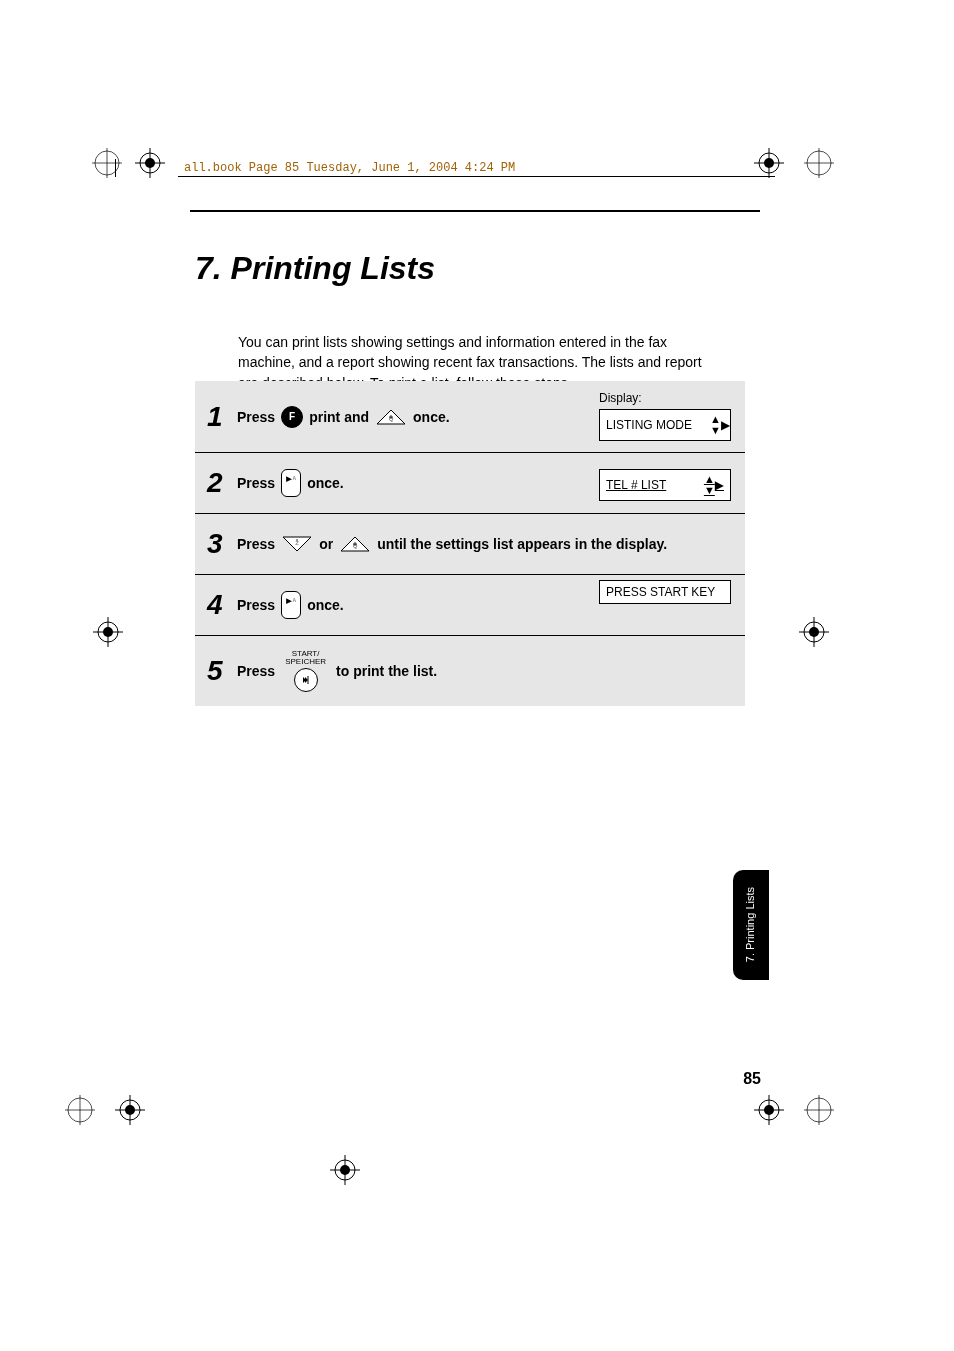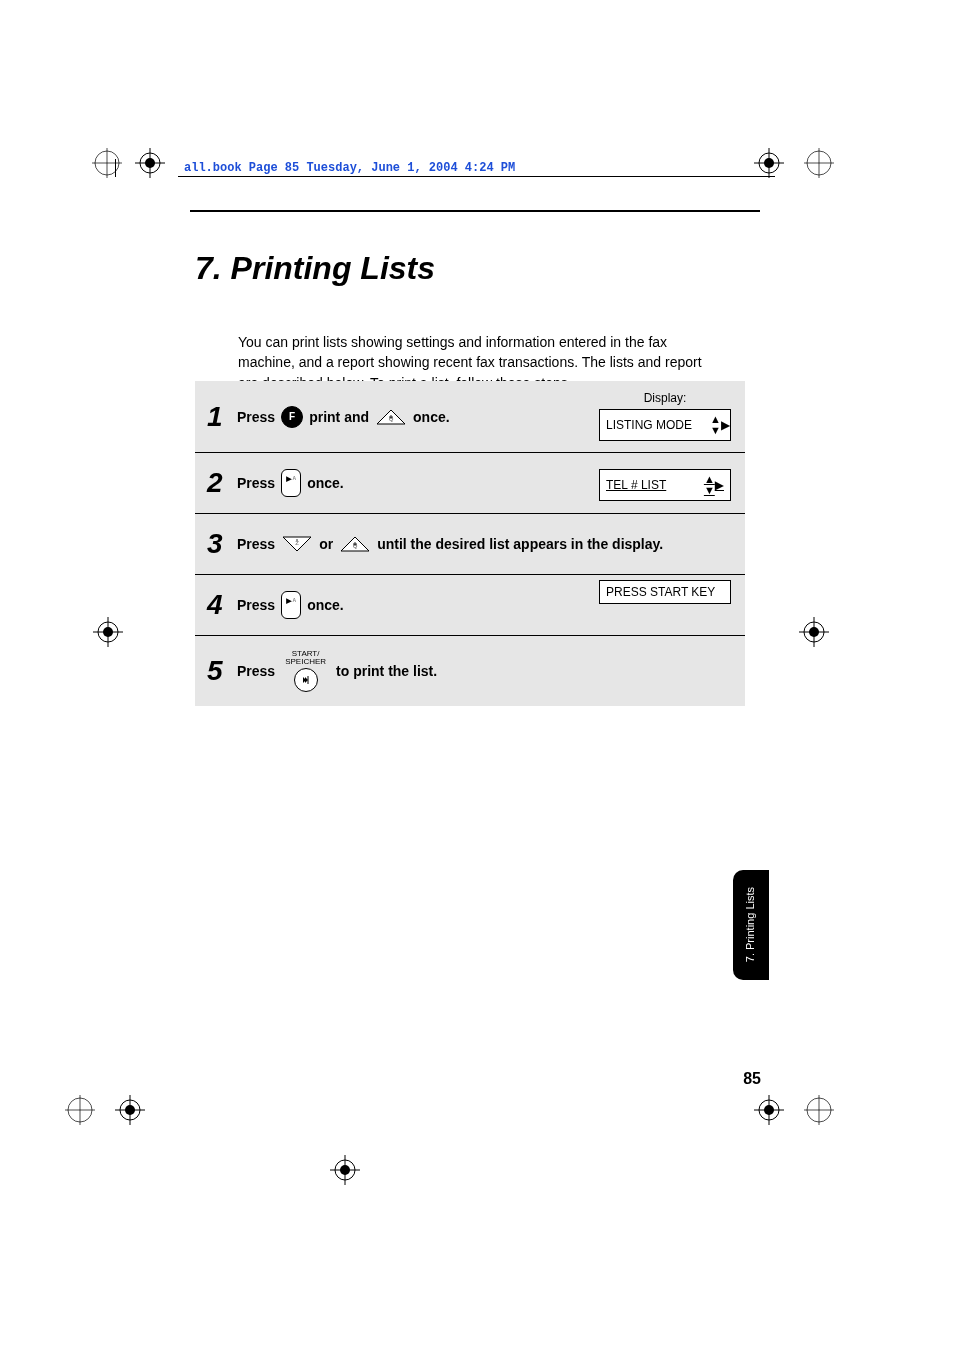--- a/index.html
+++ b/index.html
@@ -30,23 +30,22 @@
       border-left: 1px solid #000;
     }
     .header-line .inner {
       margin-left: 62px;
       height: 100%;
       border-bottom: 1px solid #000;
       display: flex;
       align-items: center;
       font-family: "Courier New", monospace;
       font-size: 12px;
-      color: #1d4ed8;
+      color: #a16207;
       padding-left: 6px;
-      font-weight: bold;
     }
     
     .chapter-title {
       position: absolute;
       left: 195px;
       top: 250px;
       font-size: 32px;
       font-weight: bold;
       font-style: italic;
     }
@@ -91,21 +90,21 @@
       flex-wrap: wrap;
       gap: 6px;
       font-size: 14px;
       font-weight: bold;
     }
     .step-right {
       position: absolute;
       right: 14px;
       top: 10px;
       width: 132px;
-      text-align: center;
+      text-align: left;
     }
     .display-label {
       font-size: 12px;
       font-weight: normal;
       margin-bottom: 4px;
     }
     .display-box {
       border: 1px solid #000;
       background: #fff;
       padding: 4px 6px;
@@ -394,21 +393,21 @@
       </span>
       <span data-bind="steps.2.text_or">or</span>
       <span class="key-up">
         <svg width="32" height="18">
             <polygon points="2,16 16,2 30,16" fill="#fff" stroke="#000" stroke-width="1"></polygon>
             <text x="16" y="13" font-size="6" text-anchor="middle" fill="#888">Q</text>
             <line x1="14" y1="9" x2="18" y2="9" stroke="#000" stroke-width="0.8"></line>
             <line x1="16" y1="7" x2="16" y2="11" stroke="#000" stroke-width="0.8"></line>
           </svg>
       </span>
-      <span data-bind="steps.2.text_c">until the desired list appears in the display.</span>
+      <span data-bind="steps.2.text_c">until the settings list appears in the display.</span>
     </div>
   </div>
 
   <div class="step">
     <div class="step-num" data-bind="steps.3.num">4</div>
     <div class="step-body">
       <span data-bind="steps.3.text_a">Press</span>
       <span class="key-arrow"></span>
       <span data-bind="steps.3.text_c">once.</span>
     </div>

